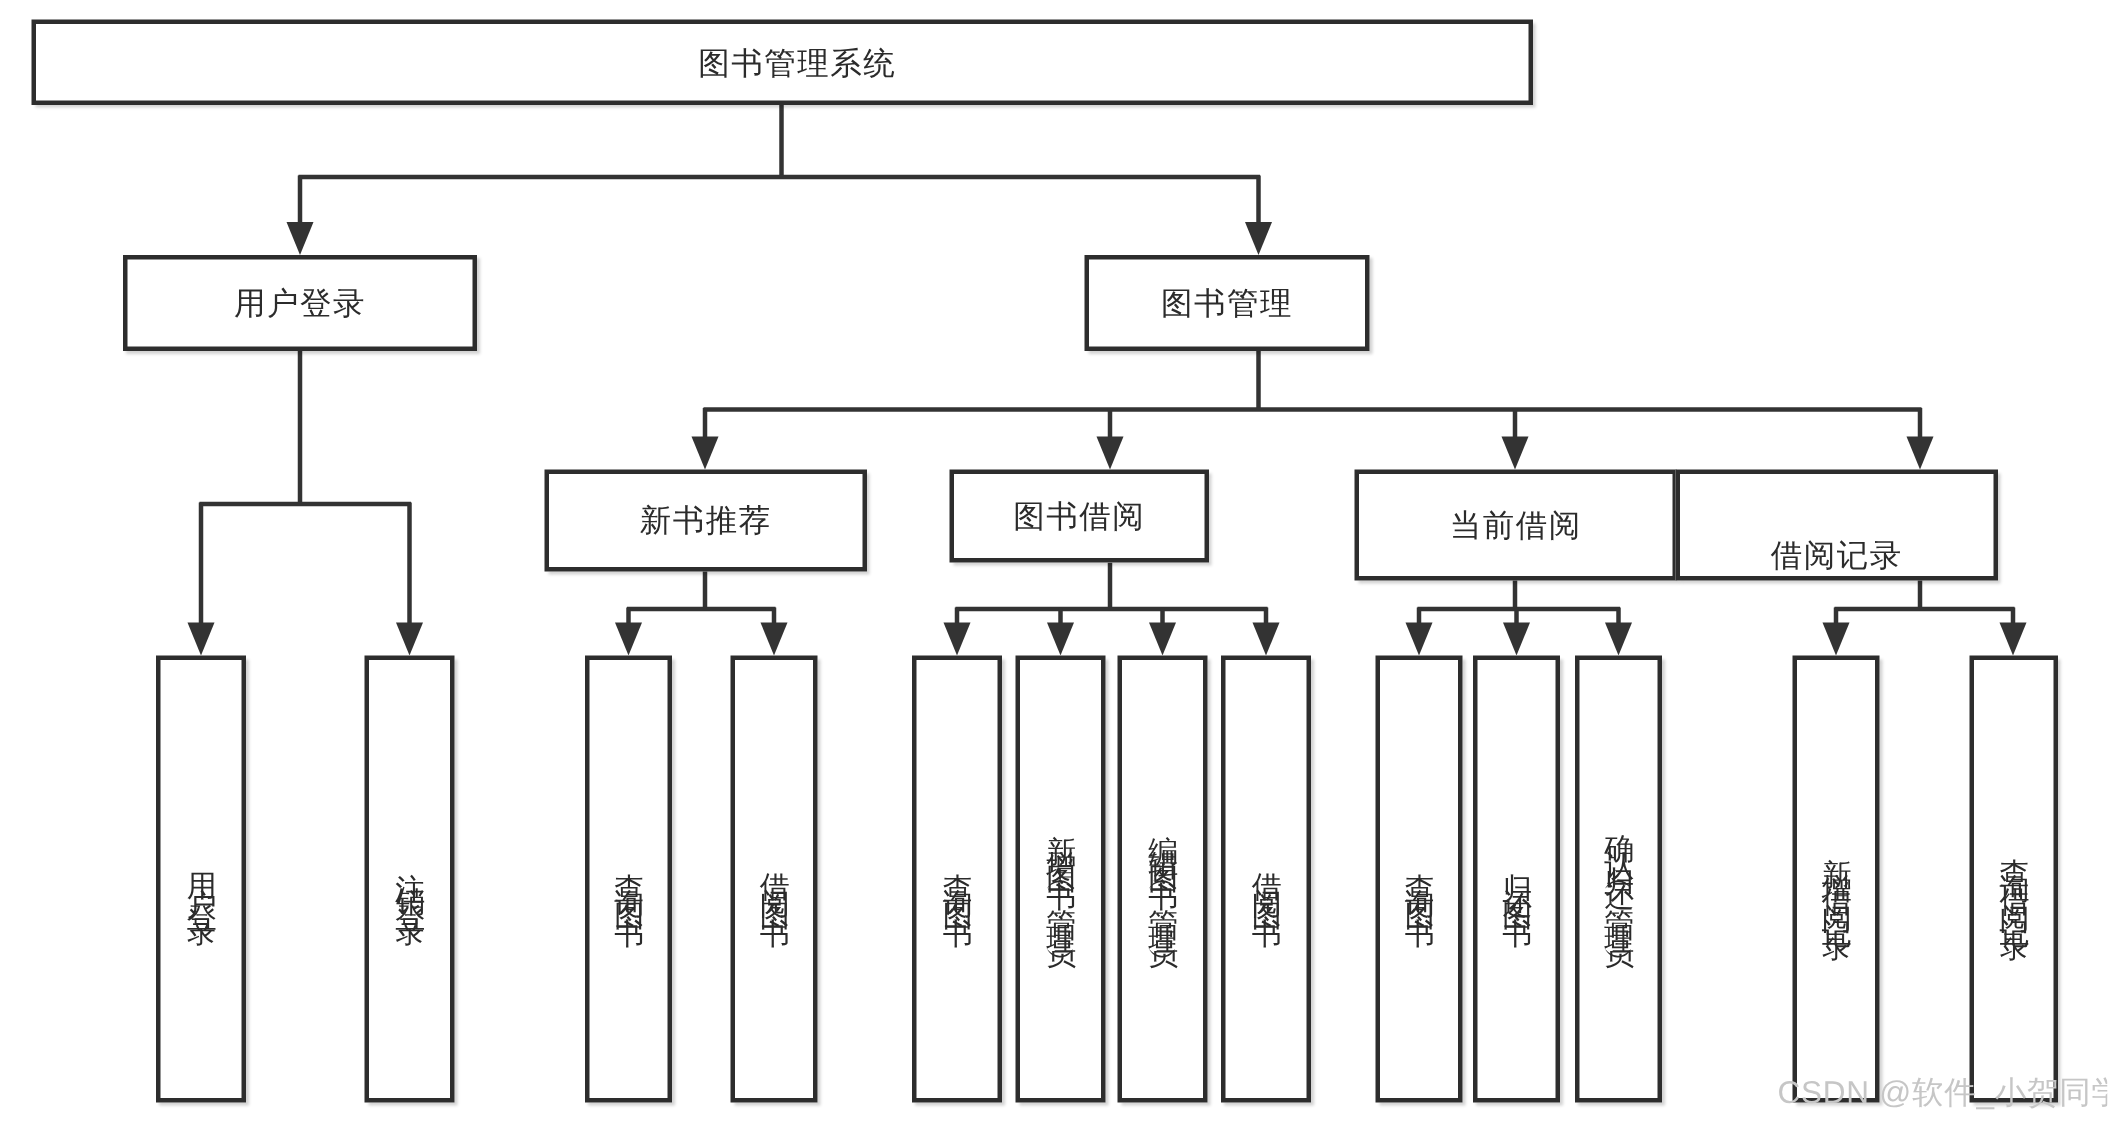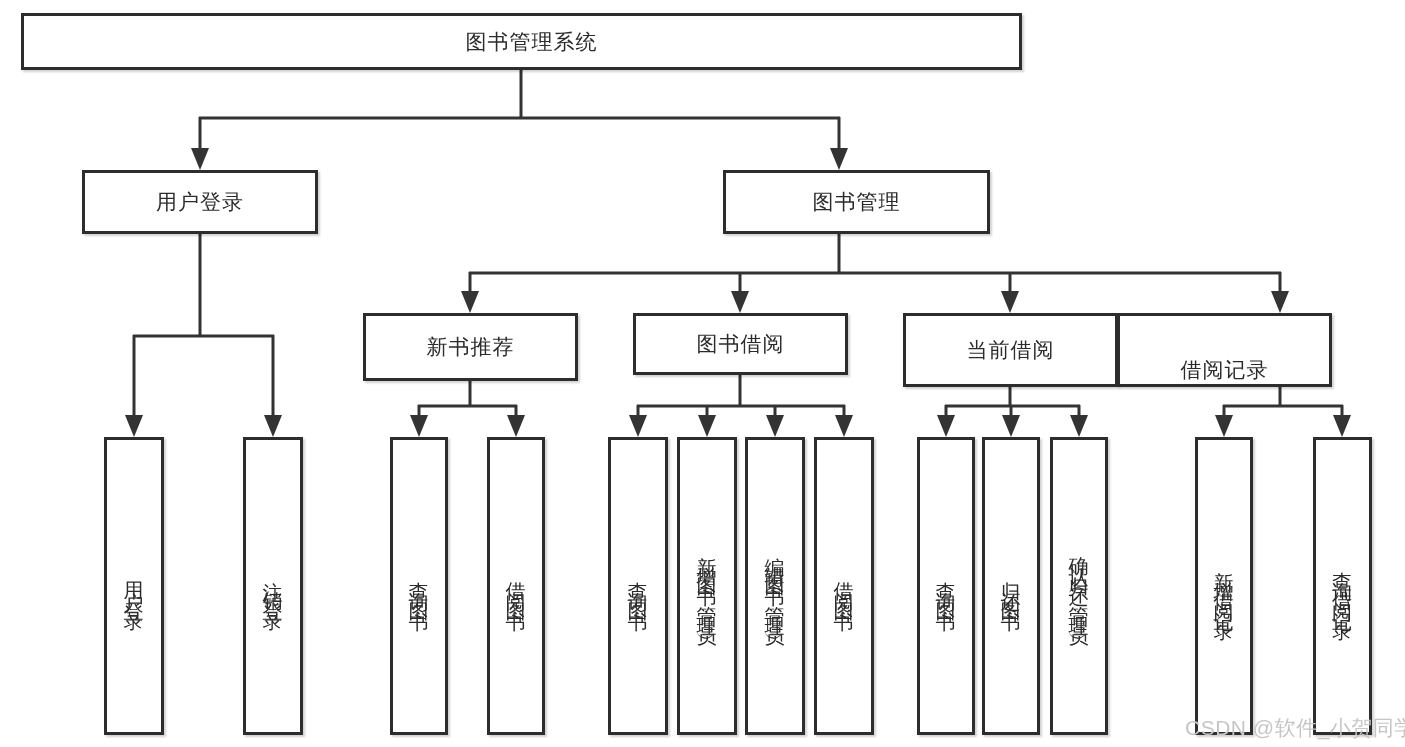--- a/index.html
+++ b/index.html
@@ -121,28 +121,28 @@
     <polygon points="1333,415 1351,415 1342,437"></polygon>
   </svg>
 
   <div class="node" style="left:21px;top:13px;width:1001px;height:57px;padding-left:20px;">
     <span class="hlabel">图书管理系统</span>
   </div>
 
   <div class="node" style="left:82px;top:170px;width:236px;height:64px;">
     <span class="hlabel">用户登录</span>
   </div>
-  <div class="node" style="left:723px;top:170px;width:267px;height:64px;">
+  <div class="node" style="left:723px;top:170px;width:190px;height:64px;">
     <span class="hlabel">图书管理</span>
   </div>
 
   <div class="node" style="left:363px;top:313px;width:215px;height:68px;">
     <span class="hlabel">新书推荐</span>
   </div>
-  <div class="node" style="left:633px;top:313px;width:215px;height:62px;">
+  <div class="node" style="left:633px;top:313px;width:173px;height:62px;">
     <span class="hlabel">图书借阅</span>
   </div>
   <div class="node" style="left:903px;top:313px;width:215px;height:74px;">
     <span class="hlabel">当前借阅</span>
   </div>
   <div class="node" style="left:1117px;top:313px;width:215px;height:74px;align-items:flex-end;">
     <span class="hlabel">借阅记录</span>
   </div>
 
   <div class="node leaf" style="left:104px;top:437px;width:60px;height:298px;">

